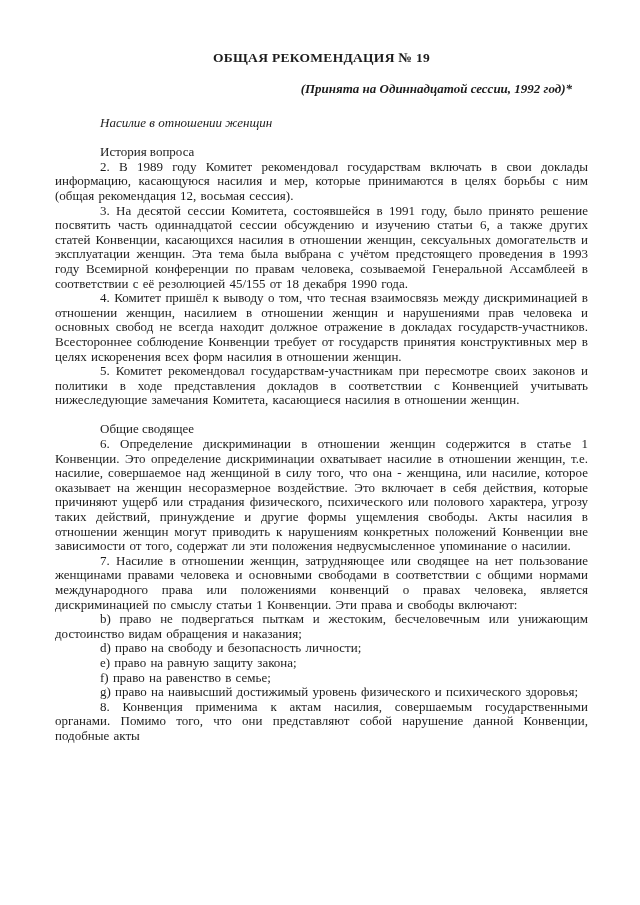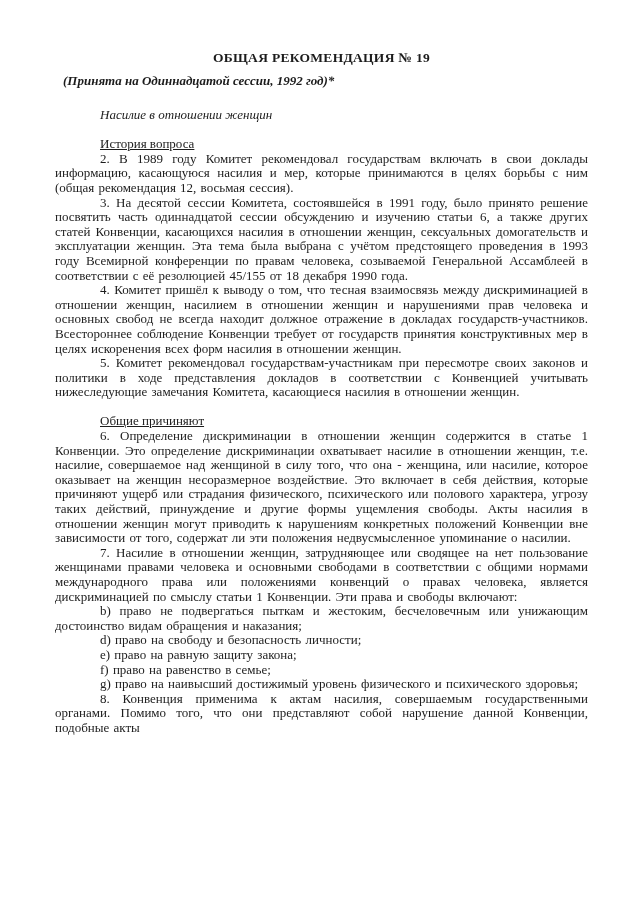--- a/index.html
+++ b/index.html
@@ -23,34 +23,33 @@
   }
   .doc-title {
     margin: 0;
     text-align: center;
     font-size: 13.5px;
     font-weight: bold;
     line-height: 15px;
     letter-spacing: 0.3px;
   }
   .doc-subtitle {
-    margin: 8px;
-    text-align: left;
+    margin: 16px;
+    text-align: right;
     font-size: 13px;
     font-weight: bold;
     font-style: italic;
     line-height: 15px;
   }
   .doc-subject {
     margin: 20px 0 0 45px;
     font-style: italic;
   }
   .section-heading {
     margin: 14.6px 0 0 45px;
-    text-decoration: underline;
   }
   .para {
     margin: 0;
     text-align: justify;
     text-indent: 45px;
     word-spacing: 1px;
   }
   .list-item {
     margin: 0;
     text-align: justify;
@@ -67,21 +66,21 @@
   <div class="doc-subtitle">(Принята на Одиннадцатой сессии, 1992 год)*</div>
 
   <div class="doc-subject">Насилие в отношении женщин</div>
 
   <div class="section-heading">История вопроса</div>
   <p class="para">2. В 1989 году Комитет рекомендовал государствам включать в свои доклады информацию, касающуюся насилия и мер, которые принимаются в целях борьбы с ним (общая рекомендация 12, восьмая сессия).</p>
   <p class="para">3. На десятой сессии Комитета, состоявшейся в 1991 году, было принято решение посвятить часть одиннадцатой сессии обсуждению и изучению статьи 6, а также других статей Конвенции, касающихся насилия в отношении женщин, сексуальных домогательств и эксплуатации женщин. Эта тема была выбрана с учётом предстоящего проведения в 1993 году Всемирной конференции по правам человека, созываемой Генеральной Ассамблеей в соответствии с её резолюцией 45/155 от 18 декабря 1990 года.</p>
   <p class="para">4. Комитет пришёл к выводу о том, что тесная взаимосвязь между дискриминацией в отношении женщин, насилием в отношении женщин и нарушениями прав человека и основных свобод не всегда находит должное отражение в докладах государств-участников. Всестороннее соблюдение Конвенции требует от государств принятия конструктивных мер в целях искоренения всех форм насилия в отношении женщин.</p>
   <p class="para">5. Комитет рекомендовал государствам-участникам при пересмотре своих законов и политики в ходе представления докладов в соответствии с Конвенцией учитывать нижеследующие замечания Комитета, касающиеся насилия в отношении женщин.</p>
 
-  <div class="section-heading">Общие причиняют</div>
+  <div class="section-heading">Общие сводящее</div>
   <p class="para">6. Определение дискриминации в отношении женщин содержится в статье 1 Конвенции. Это определение дискриминации охватывает насилие в отношении женщин, т.е. насилие, совершаемое над женщиной в силу того, что она - женщина, или насилие, которое оказывает на женщин несоразмерное воздействие. Это включает в себя действия, которые причиняют ущерб или страдания физического, психического или полового характера, угрозу таких действий, принуждение и другие формы ущемления свободы. Акты насилия в отношении женщин могут приводить к нарушениям конкретных положений Конвенции вне зависимости от того, содержат ли эти положения недвусмысленное упоминание о насилии.</p>
   <p class="para">7. Насилие в отношении женщин, затрудняющее или сводящее на нет пользование женщинами правами человека и основными свободами в соответствии с общими нормами международного права или положениями конвенций о правах человека, является дискриминацией по смыслу статьи 1 Конвенции. Эти права и свободы включают:</p>
   <p class="list-item">b) право не подвергаться пыткам и жестоким, бесчеловечным или унижающим достоинство видам обращения и наказания;</p>
   <p class="list-item">d) право на свободу и безопасность личности;</p>
   <p class="list-item">e) право на равную защиту закона;</p>
   <p class="list-item">f) право на равенство в семье;</p>
   <p class="list-item">g) право на наивысший достижимый уровень физического и психического здоровья;</p>
   <p class="para">8. Конвенция применима к актам насилия, совершаемым государственными органами. Помимо того, что они представляют собой нарушение данной Конвенции, подобные акты</p>
 
 </div>

